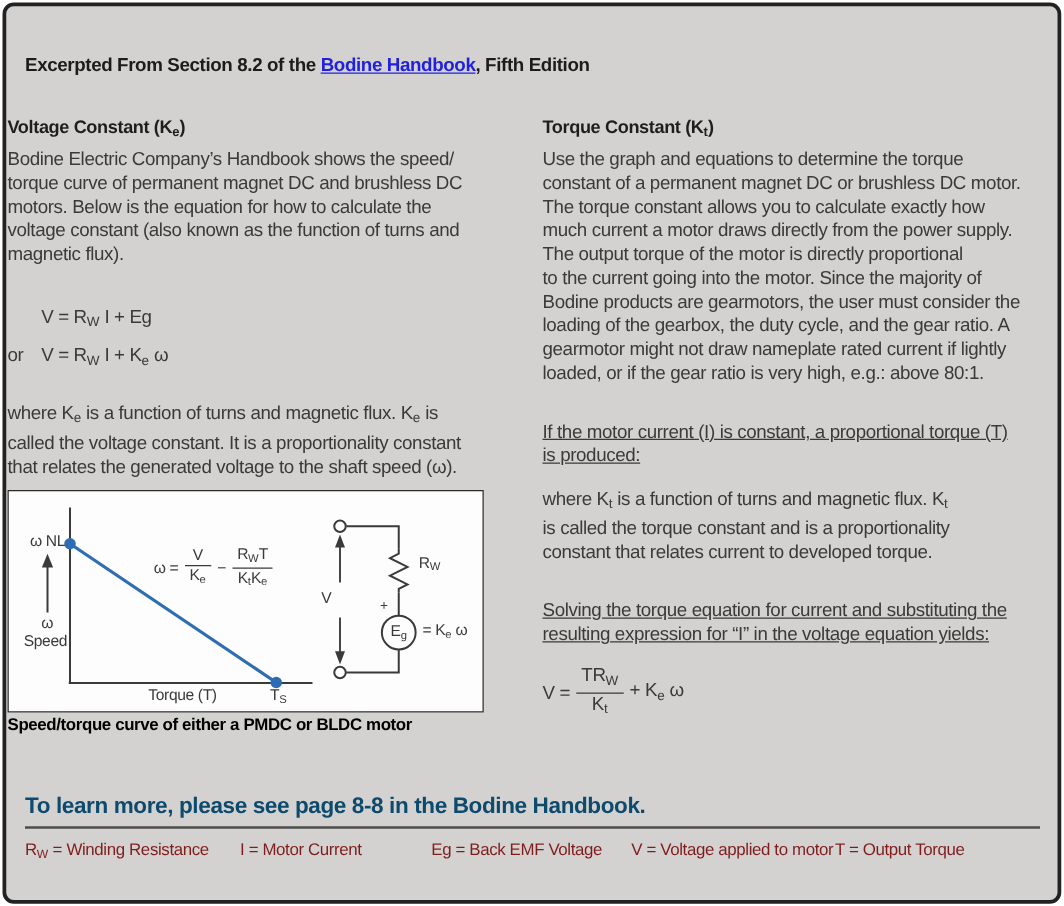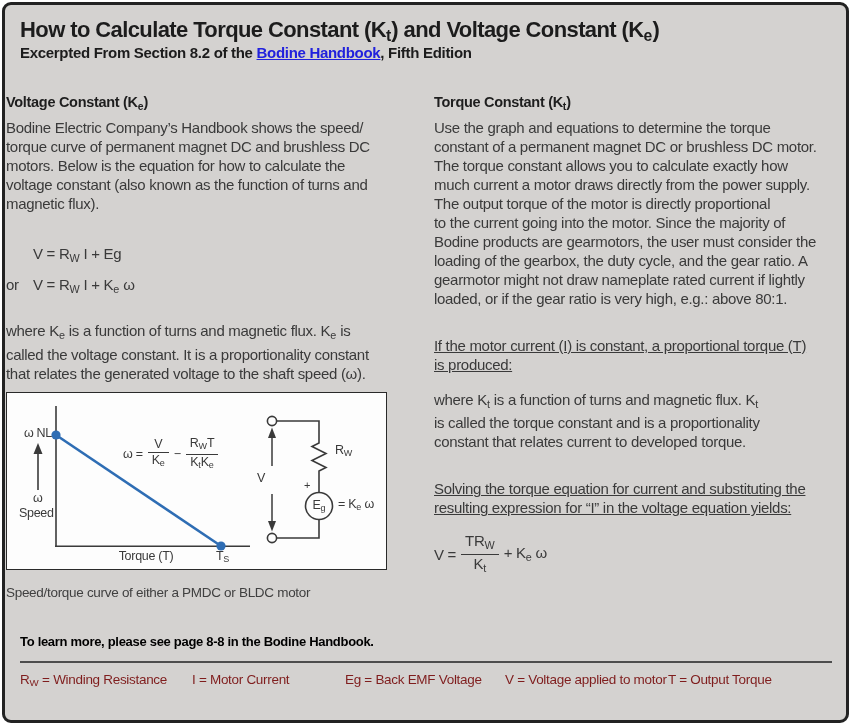--- a/index.html
+++ b/index.html
@@ -31,42 +31,41 @@
   .mt-16 { margin-top:16px; }
   .mt-21 { margin-top:21px; }
 
   sub { font-size:0.72em; vertical-align:-0.25em; letter-spacing:0; }
 
   
   .figure-box { position:relative; margin-top:9px; width:381px; height:178px;
                 background:#fdfdfd; border:1px solid #2a2a2a;padding-left:32px; }
   .figure-box svg { position:absolute; left:0; top:0; }
   .fig-label { position:absolute; font-size:12.5px; color:#3a3a3a; line-height:13px; white-space:nowrap; }
-  .fig-caption { margin-top:13px; font-size:13.5px; font-weight:normal; color:#404040; }
+  .fig-caption { margin-top:0; font-size:13.5px; font-weight:bold; color:#000000; }
 
   .frac { display:inline-block; text-align:center; vertical-align:middle; line-height:15px; }
   .frac .num { display:block; border-bottom:1.2px solid #3a3a3a; padding:0 4px 1px; }
   .frac .den { display:block; padding:1px 4px 0; }
   .eq-flex { display:flex; align-items:center; gap:5px; }
   .fig-eq { position:absolute; left:116px; top:44px; font-size:12.5px; }
   .fig-eq .frac { line-height:13px; }
 
-  .learn-more { position:absolute; left:15px; top:629px; font-size:13px; font-weight:bold;
-                color:#000000; letter-spacing:-0.3px;text-align:center; }
+  .learn-more { position:absolute; left:15px; top:629px; font-size:18px; font-weight:bold;
+                color:#0c4a6e; letter-spacing:-0.3px;text-align:center; }
   .footer-divider { position:absolute; left:15px; top:656px; width:812px; height:2px; background:#4d4d4d; }
   .legend-item { position:absolute; top:667px; font-size:13.5px; color:#7f1d1d; white-space:nowrap; }
 </style>
 </head>
 <body>
 
 <div class="page">
   <div class="sheet">
     <div class="content">
 
-      <h1 class="page-title">How to Calculate Torque Constant (K<sub>t</sub>) and Voltage Constant (K<sub>e</sub>)</h1>
 
       <div class="subtitle">
         <span>Excerpted From Section 8.2 of the </span><span class="link">Bodine Handbook</span><span>, Fifth Edition</span>
       </div>
 
       <div class="col col-left">
         <div class="sec-heading">Voltage Constant (K<sub>e</sub>)</div>
         <div class="para">Bodine Electric Company’s Handbook shows the speed/
 torque curve of permanent magnet DC and brushless DC
 motors. Below is the equation for how to calculate the

